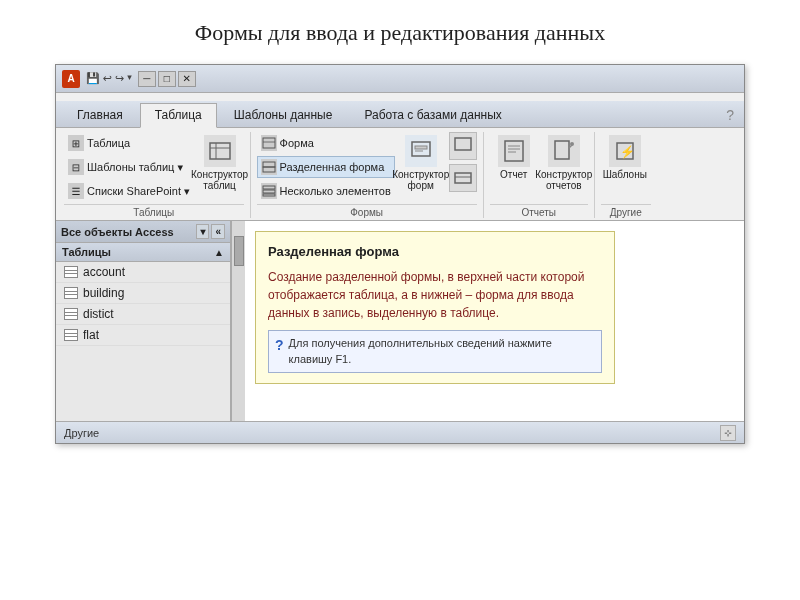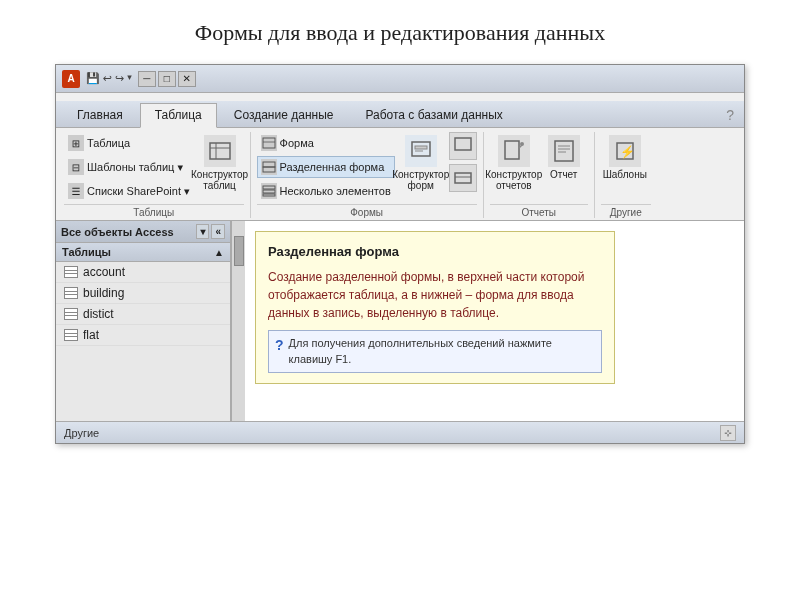--- a/index.html
+++ b/index.html
@@ -315,21 +315,21 @@
     <div class="title-bar-controls">
       <div class="title-bar-btn">─</div>
       <div class="title-bar-btn">□</div>
       <div class="title-bar-btn">✕</div>
     </div>
   </div>
 
   <div class="ribbon-tabs">
     <div class="ribbon-tab">Главная</div>
     <div class="ribbon-tab active">Таблица</div>
-    <div class="ribbon-tab">Создание данные</div>
+    <div class="ribbon-tab">Шаблоны данные</div>
     <div class="ribbon-tab">Работа с базами данных</div>
     <div style="flex:1;"></div>
     <div style="font-size:14px;color:#888;padding:4px;">?</div>
   </div>
 
   <div class="ribbon-body">
 
     <div class="ribbon-group">
       <div class="ribbon-group-content">
         <div style="display:flex;flex-direction:column;gap:2px;">
@@ -419,37 +419,37 @@
         </div>
       </div>
       <div class="ribbon-group-label">Формы</div>
     </div>
 
     <div class="ribbon-group">
       <div class="ribbon-group-content">
         <div class="rb-large">
           <div class="icon-box">
             <svg width="24" height="24">
-              <rect x="3" y="2" width="14" height="18" fill="none" stroke="#666" stroke-width="1.5"></rect>
-              <line x1="20" y1="6" x2="17" y2="9" stroke="#888" stroke-width="1.5"></line>
-              <circle cx="20" cy="5" r="2" fill="#888"></circle>
-            </svg>
-          </div>
-          <span>Конструктор отчетов</span>
-        </div>
-        <div class="rb-large">
-          <div class="icon-box">
-            <svg width="24" height="24">
               <rect x="3" y="2" width="18" height="20" fill="none" stroke="#666" stroke-width="1.5"></rect>
               <line x1="6" y1="7" x2="18" y2="7" stroke="#888" stroke-width="1"></line>
               <line x1="6" y1="10" x2="18" y2="10" stroke="#888" stroke-width="1"></line>
               <line x1="6" y1="13" x2="14" y2="13" stroke="#888" stroke-width="1"></line>
             </svg>
           </div>
           <span>Отчет</span>
+        </div>
+        <div class="rb-large">
+          <div class="icon-box">
+            <svg width="24" height="24">
+              <rect x="3" y="2" width="14" height="18" fill="none" stroke="#666" stroke-width="1.5"></rect>
+              <line x1="20" y1="6" x2="17" y2="9" stroke="#888" stroke-width="1.5"></line>
+              <circle cx="20" cy="5" r="2" fill="#888"></circle>
+            </svg>
+          </div>
+          <span>Конструктор отчетов</span>
         </div>
       </div>
       <div class="ribbon-group-label">Отчеты</div>
     </div>
 
     <div class="ribbon-group" style="border-right:none;">
       <div class="ribbon-group-content">
         <div class="rb-large">
           <div class="icon-box">
             <svg width="24" height="24">

